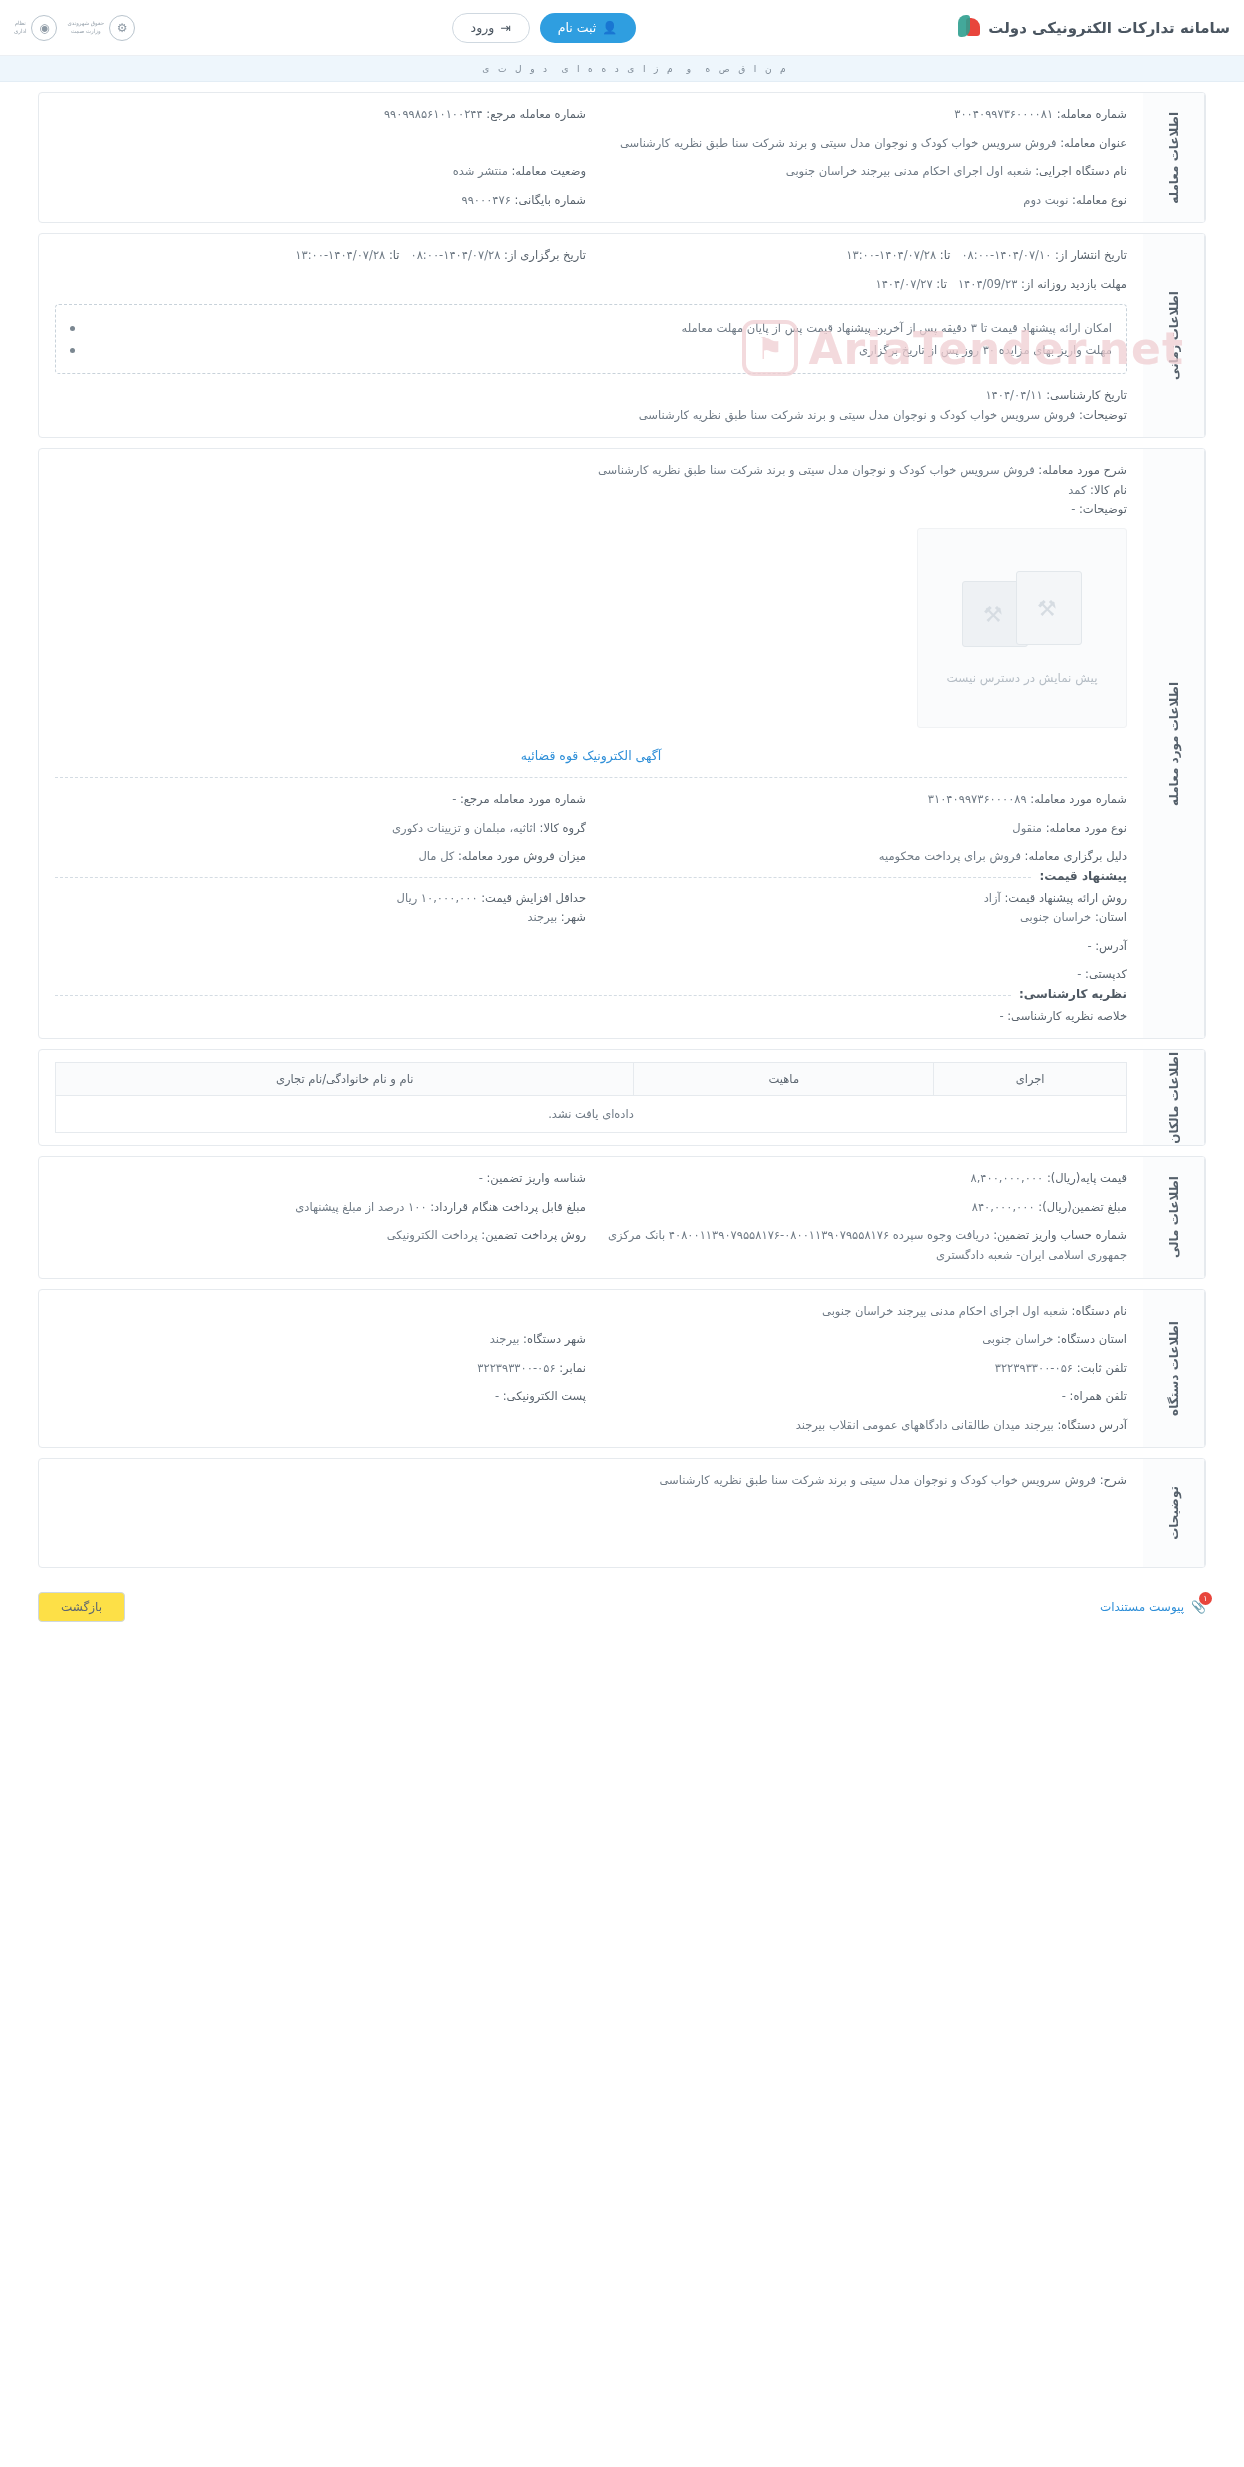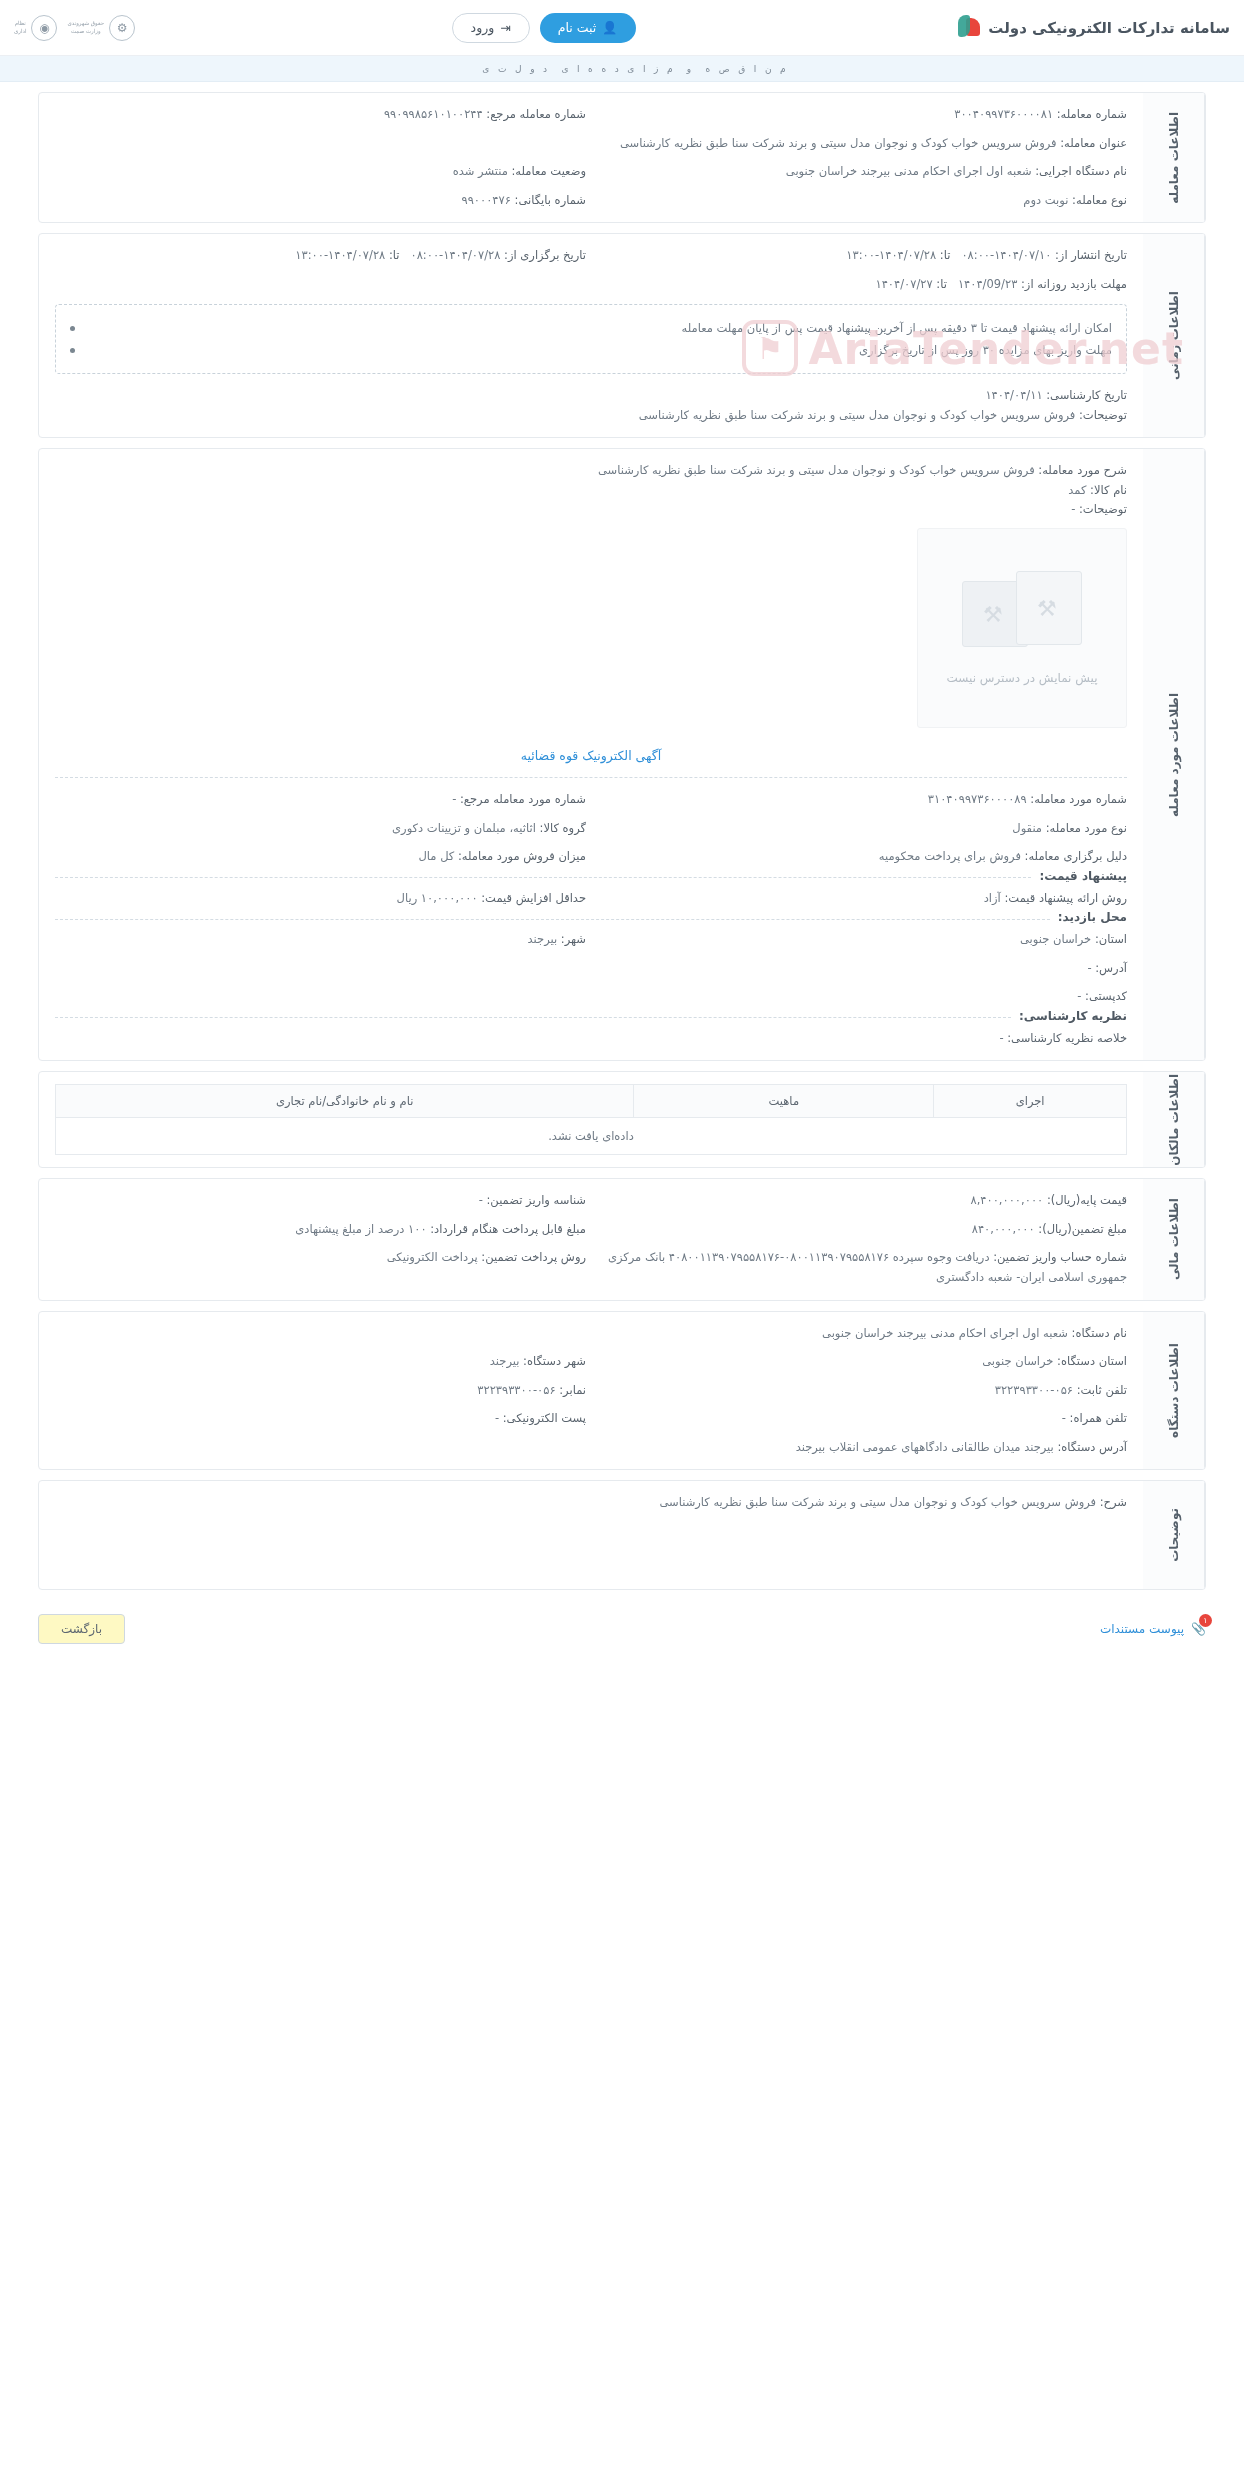--- a/index.html
+++ b/index.html
@@ -141,21 +141,21 @@
   table.tbl td {
     padding: 11px 10px; border: 1px solid #e6eaee; color: #6f7a85; text-align: center;
   }
 
   
   .footer {
     display: flex; align-items: center; justify-content: space-between;
     padding: 14px 38px 24px 38px;
   }
   .btn-back {
-    border: 1px solid #cfd8e0; background: #fef9c3; color: #5d6771; font-size: 12px;
+    border: 1px solid #cfd8e0; background: #fde047; color: #5d6771; font-size: 12px;
     border-radius: 4px; height: 30px; padding: 0 22px; cursor: pointer; font-family: inherit;
   }
   .attach {
     display: flex; align-items: center; gap: 7px; color: #2f8fd8; font-size: 12px;
     cursor: pointer; position: relative;
   }
   .badge {
     background: #e8453c; color: #fff; font-size: 8px; border-radius: 50%;
     width: 13px; height: 13px; display: flex; align-items: center; justify-content: center;
     position: absolute; top: -8px; right: -6px;
@@ -359,24 +359,20 @@
         <div class="fld">
           <b>روش ارائه پیشنهاد قیمت:</b>
           <span>آزاد</span>
         </div>
         <div class="fld">
           <b>حداقل افزایش قیمت:</b>
           <span>۱۰,۰۰۰,۰۰۰ ریال</span>
         </div>
       </div>
 
-      <div class="subhead-row">
-        <div class="subhead">محل بازدید:</div>
-        <div class="line"></div>
-      </div>
       <div class="grid2">
         <div class="fld">
           <b>استان:</b>
           <span>خراسان جنوبی</span>
         </div>
         <div class="fld">
           <b>شهر:</b>
           <span>بیرجند</span>
         </div>
         <div class="fld">

